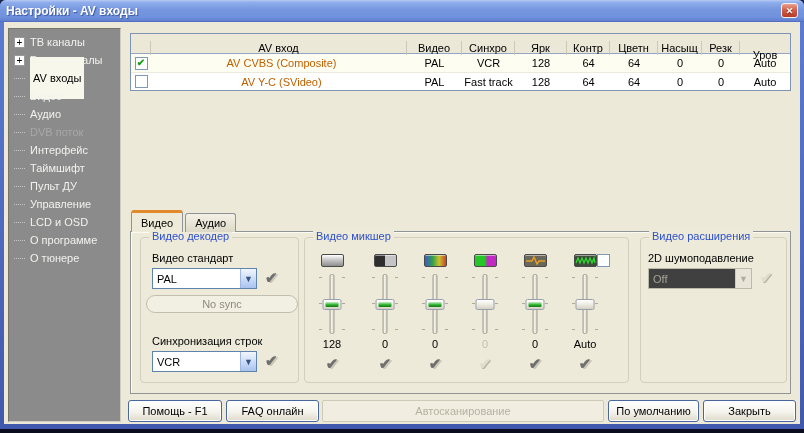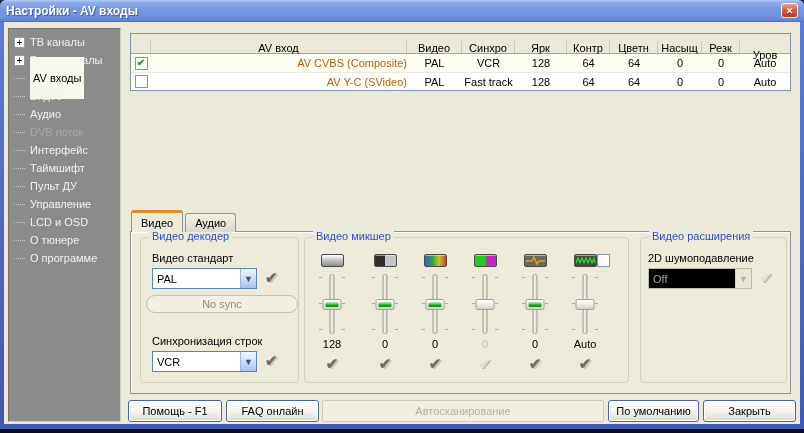--- a/index.html
+++ b/index.html
@@ -33,21 +33,21 @@
   
   .avtable{position:absolute;left:126px;top:11px;width:661px;background:#f97316;border:1px solid #7f93b5;}
   .thead,.trow{display:grid;grid-template-columns:20px 256px 55px 53px 52px 43px 48px 44px 38px 50px;align-items:center;}
   .thead{height:20px;background:#ebe8d8;border-bottom:1px solid #93a4c4;}
   .th{height:14px;display:flex;align-items:center;justify-content:center;border-right:1px solid #cbc8b8;}
   .th.last{border-right:none;margin-top:14px;}
   .trow{height:18px;}
   .trow.r0{background:#fdfdf1;}
   .trow.r1{background:#fff;border-top:1px solid #eceadf;}
   .td{text-align:center;}
-  .td.name{text-align:right;color:#c05f00;padding-left:5px;}
+  .td.name{text-align:center;color:#c05f00;padding-left:5px;}
   .cbcell{display:flex;justify-content:center;}
   .cb{width:13px;height:13px;border:1px solid #7c99b8;background:#fff;display:flex;
     align-items:center;justify-content:center;font-size:10px;font-weight:bold;color:#179c17;line-height:10px;}
 
   
   .tabs{position:absolute;left:127px;top:188px;height:22px;display:flex;align-items:flex-end;z-index:2;}
   .tab{padding:0 9px;display:flex;align-items:center;justify-content:center;}
   .tab.active{height:22px;background:#edead9;border:1px solid #8f9597;border-bottom:none;
     border-top:3px solid #e08a2a;border-radius:3px 3px 0 0;}
   .tab.inactive{height:19px;margin-left:2px;background:linear-gradient(180deg,#f4f2e6,#ddd9c8);
@@ -59,21 +59,21 @@
   .g-decoder{left:9px;width:159px;}
   .g-mixer{left:173px;width:325px;}
   .g-ext{left:509px;width:147px;}
   .lbl{position:absolute;white-space:nowrap;}
 
   
   .combo{position:absolute;height:21px;border:1px solid #5e84ae;background:#fff;display:flex;align-items:stretch;}
   .combo-val{flex:1;display:flex;align-items:center;padding-left:4px;}
   .combo-btn{width:16px;background:linear-gradient(180deg,#f2f6fd,#c6d8f5 60%,#a8c3ee);
     border-left:1px solid #9db6e4;color:#35567e;font-size:9px;display:flex;align-items:center;justify-content:center;}
-  .combo.disabled{border-color:#bdbaa9;background:#000000;color:#a5a293;gap:20px;}
+  .combo.disabled{border-color:#bdbaa9;background:#404040;color:#a5a293;gap:20px;}
   .combo.disabled .combo-btn{background:#e9e6d9;border-left:1px solid #cfccbb;color:#b0ad9c;}
   .nosync{position:absolute;height:18px;border:1px solid #c2bfae;background:#f2efe3;color:#8f8c7e;
     display:flex;align-items:center;justify-content:center;}
   .checkmark{position:absolute;font-size:15px;line-height:15px;color:#6f6f6f;
     text-shadow:2px 1px 0 #c9c6b6;font-weight:bold;}
   .checkmark.light{color:#e0ddcc;text-shadow:1px 1px 0 #b5b2a1;}
 
   
   .mixcol{position:absolute;top:0;width:50px;height:146px;}
   .mixicon-row{position:absolute;top:16px;left:0;width:50px;display:flex;justify-content:center;}
@@ -161,25 +161,25 @@
       <div class="titem">
             <span class="stub"></span>
             <span class="ilabel">Управление</span>
           </div>
       <div class="titem">
             <span class="stub"></span>
             <span class="ilabel">LCD и OSD</span>
           </div>
       <div class="titem">
             <span class="stub"></span>
+            <span class="ilabel">О программе</span>
+          </div>
+      <div class="titem">
+            <span class="stub"></span>
             <span class="ilabel">О тюнере</span>
-          </div>
-      <div class="titem">
-            <span class="stub"></span>
-            <span class="ilabel">О программе</span>
           </div>
     </div>
 
     <div class="avtable">
       <div class="thead">
         <div class="th"></div>
         <div class="th">AV вход</div>
         <div class="th">Видео</div>
         <div class="th">Синхро</div>
         <div class="th">Ярк</div>

